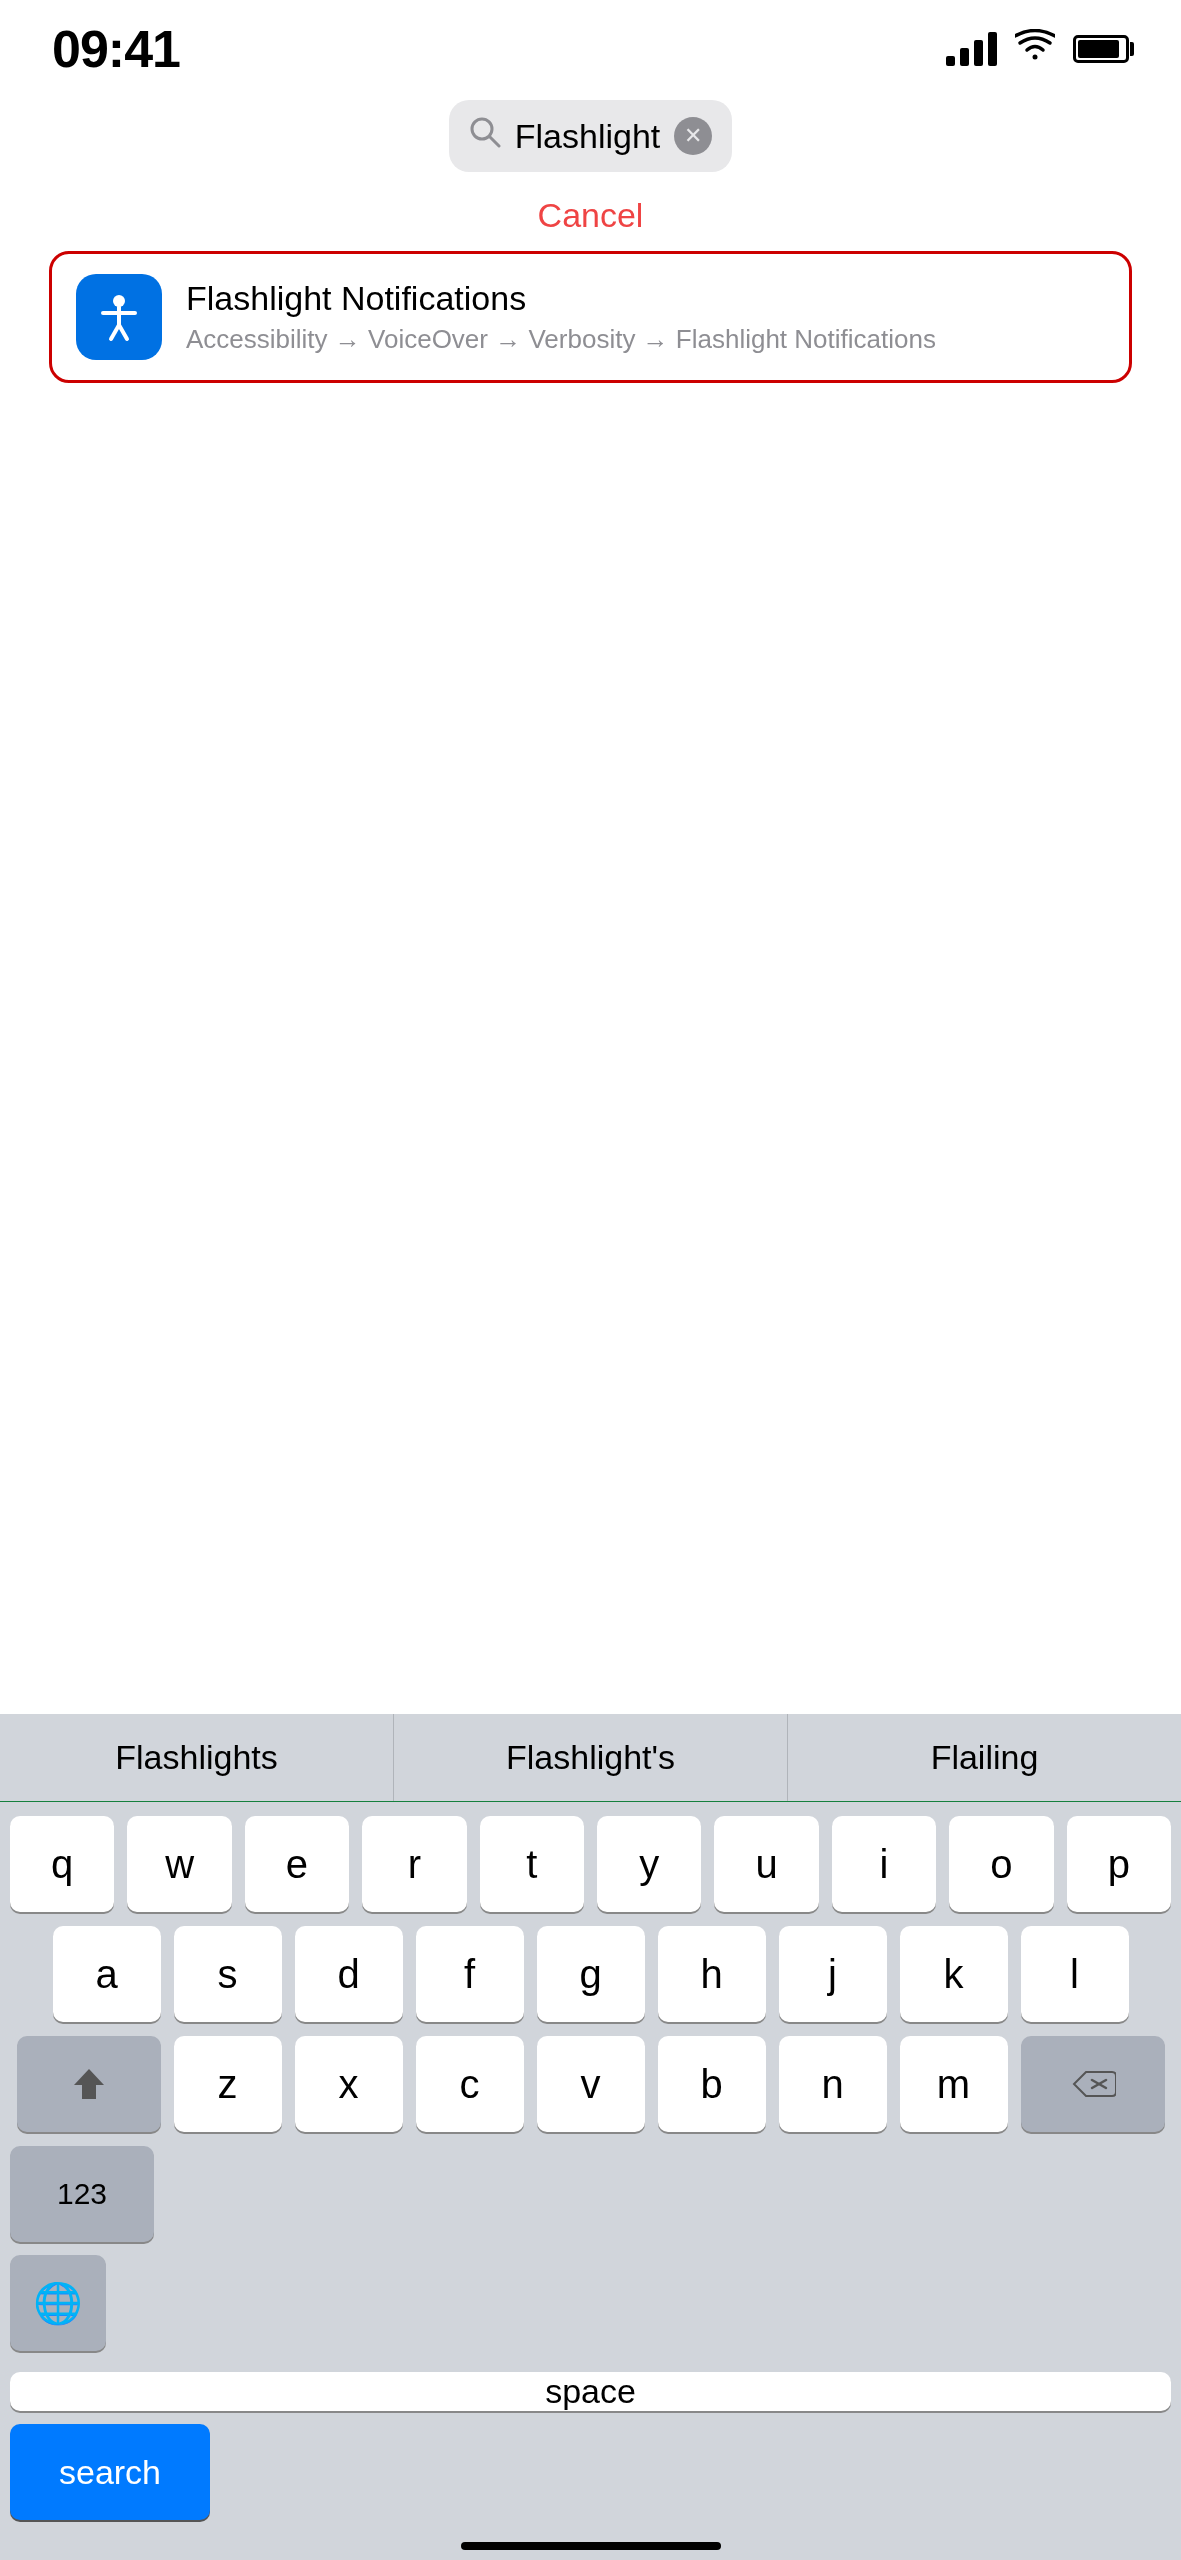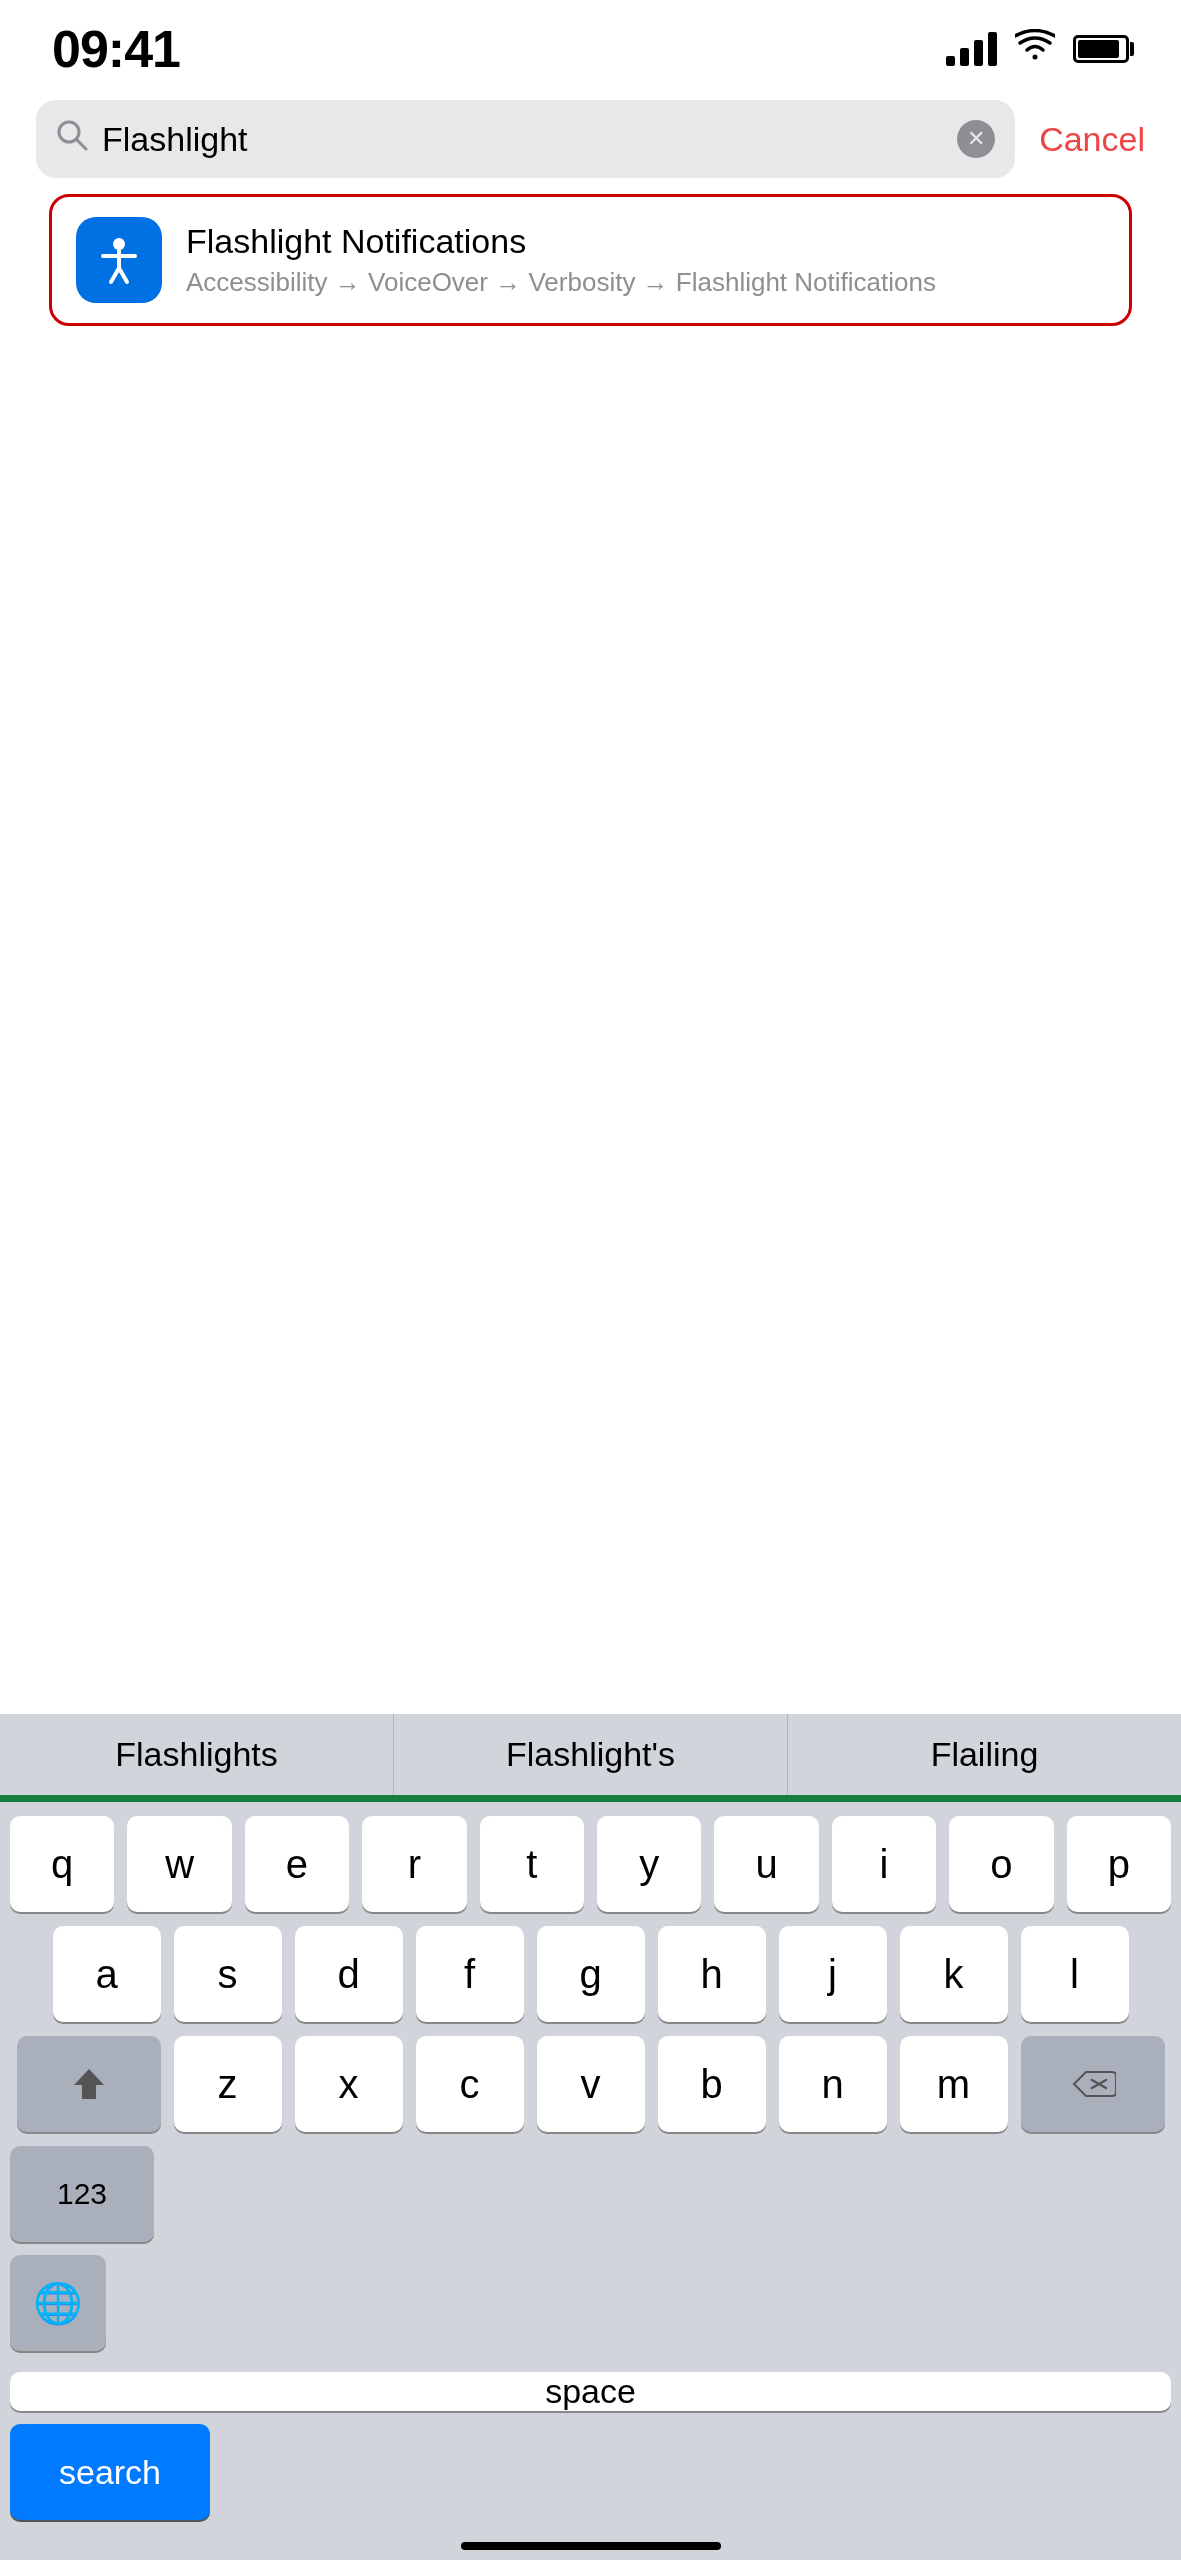--- a/index.html
+++ b/index.html
@@ -83,20 +83,21 @@
       width: 90%;
       border-radius: 2px;
     }
 
     
     .search-bar-container {
       display: flex;
       align-items: center;
       padding: 10px 36px 16px 36px;
       gap: 24px;
+      flex-direction: column;
     }
 
     .search-bar {
       flex: 1;
       display: flex;
       align-items: center;
       background: #e8e8ea;
       border-radius: 20px;
       padding: 16px 20px;
       gap: 14px;
@@ -189,21 +190,21 @@
       bottom: 0;
       left: 0;
       right: 0;
       background: #d1d5db;
       padding-bottom: 40px;
     }
 
     .autocomplete-bar {
       display: flex;
       background: #d1d5db;
-      border-bottom: 7px solid #15803d;
+      border-bottom: 1px solid #15803d;
       height: 88px;
       align-items: center;
     }
 
     .autocomplete-word {
       flex: 1;
       text-align: center;
       font-size: 34px;
       color: #000;
       font-weight: 400;

